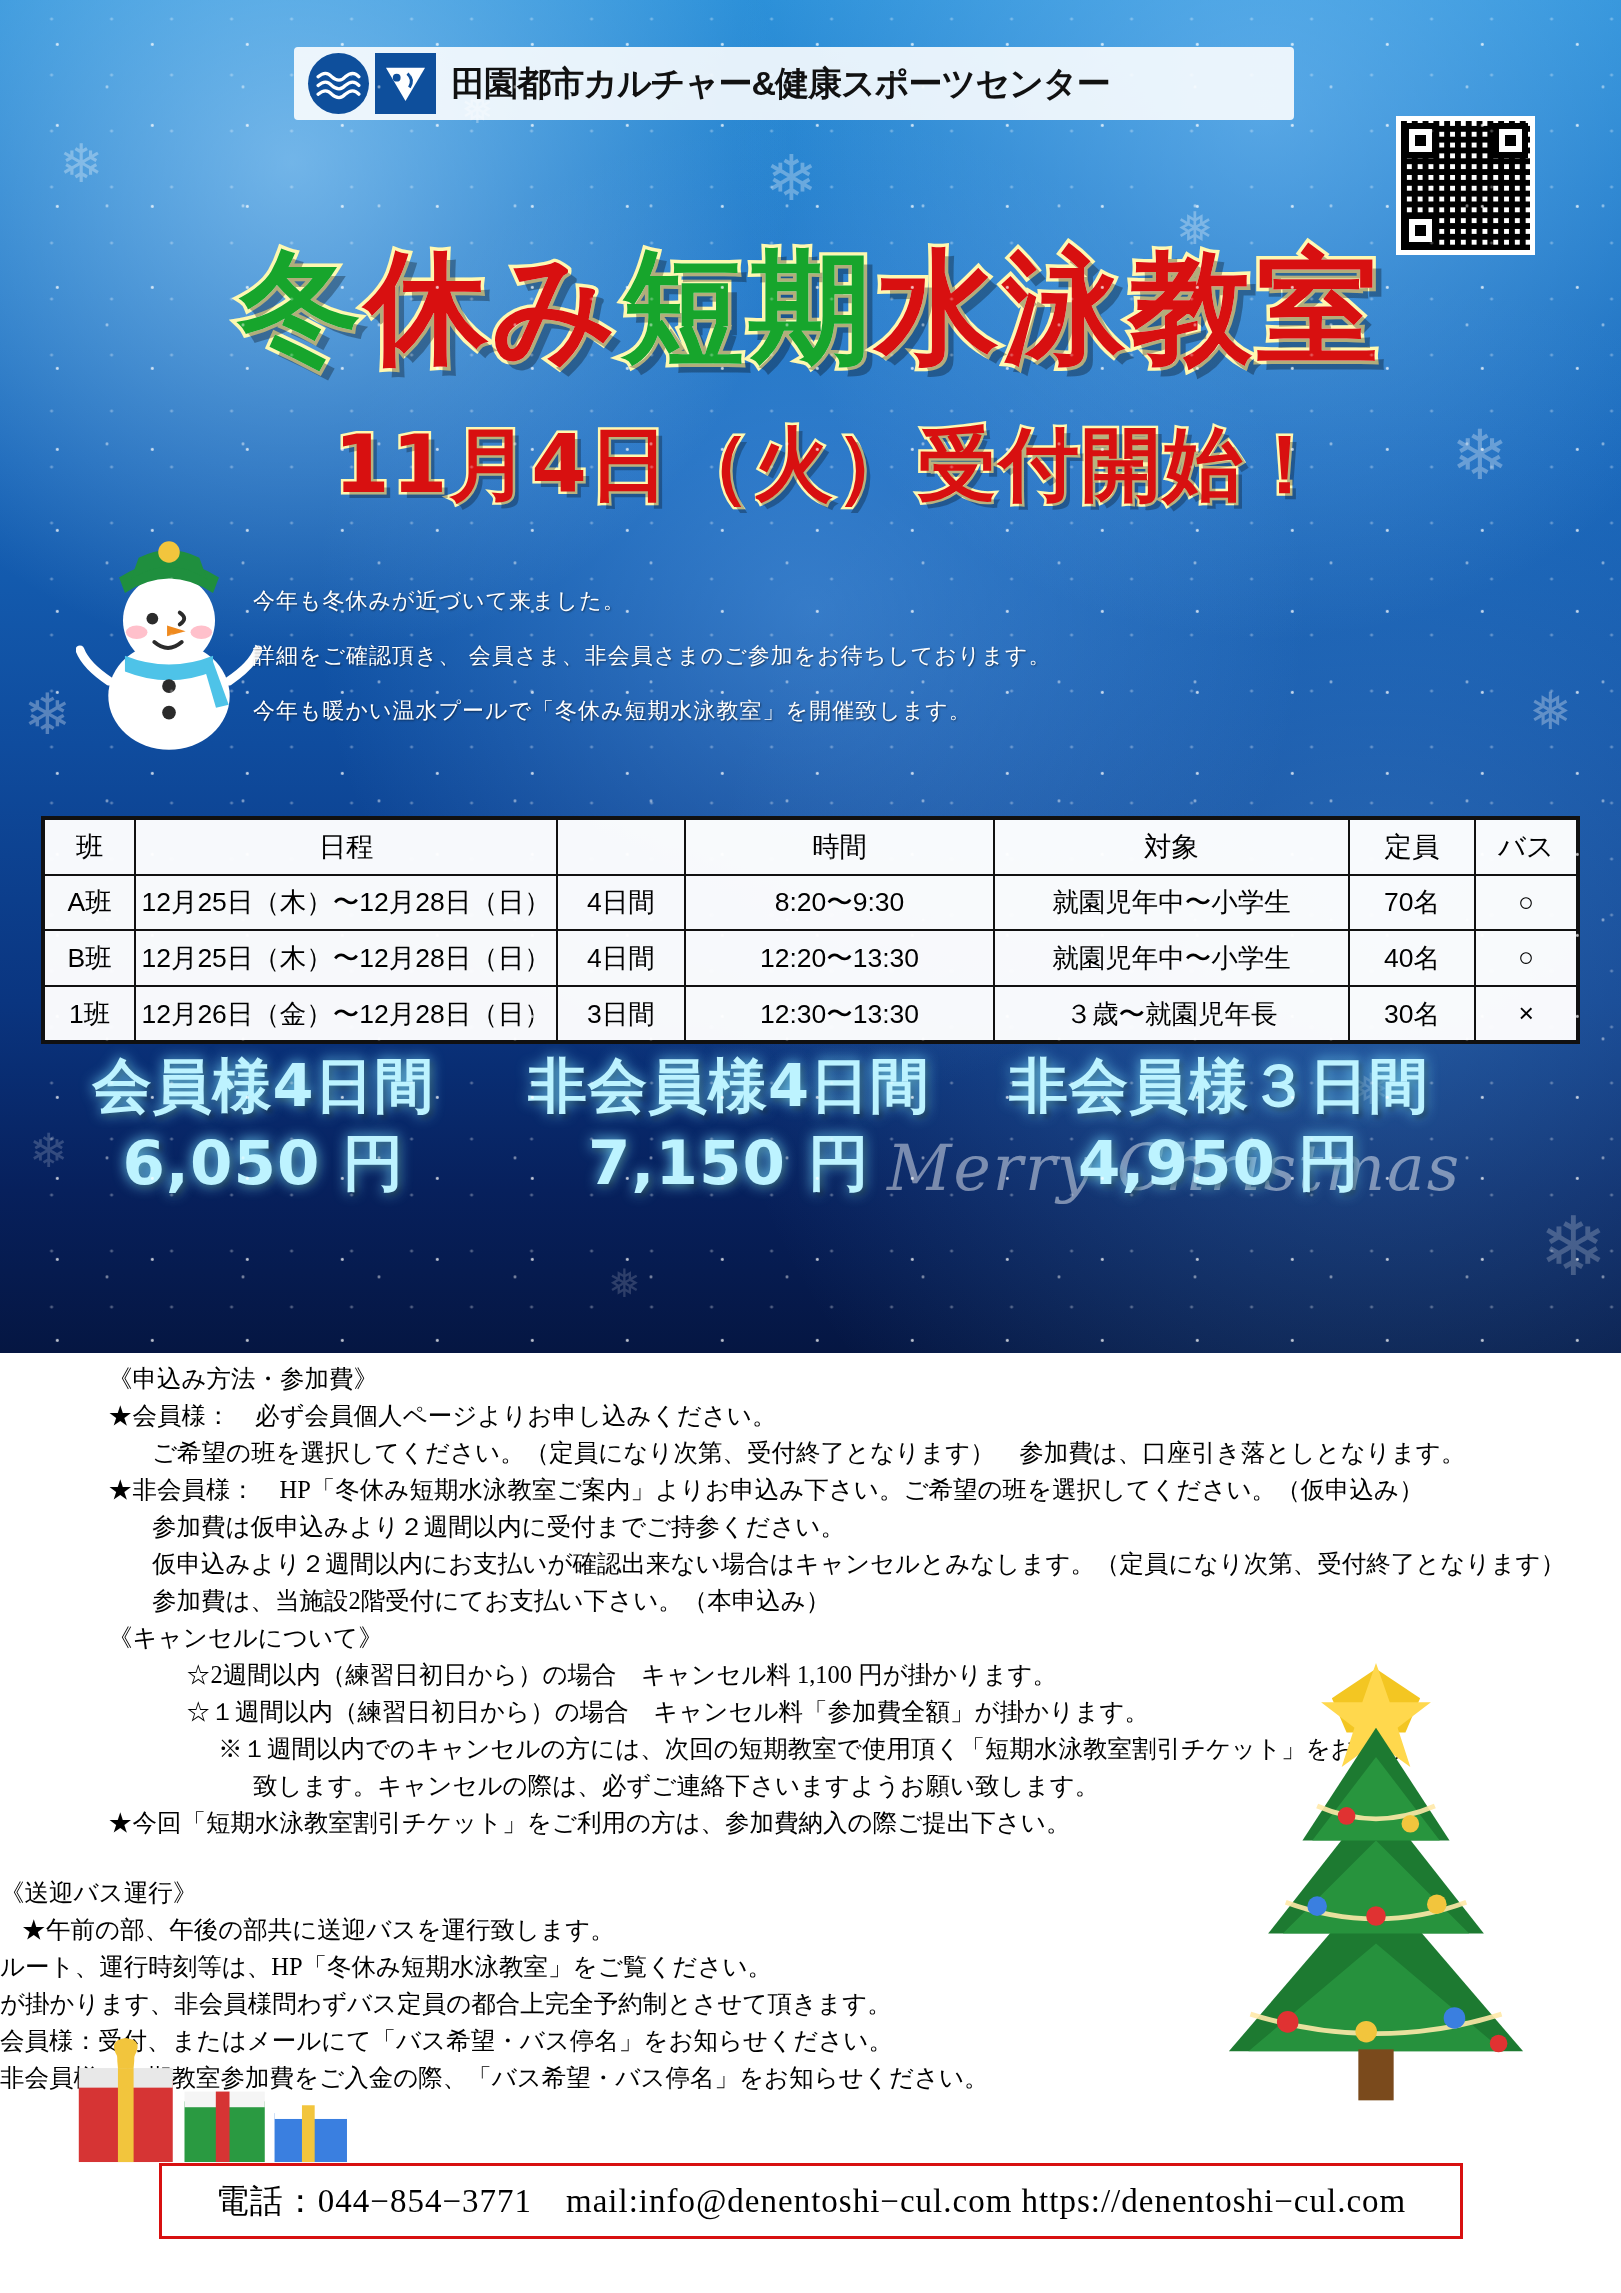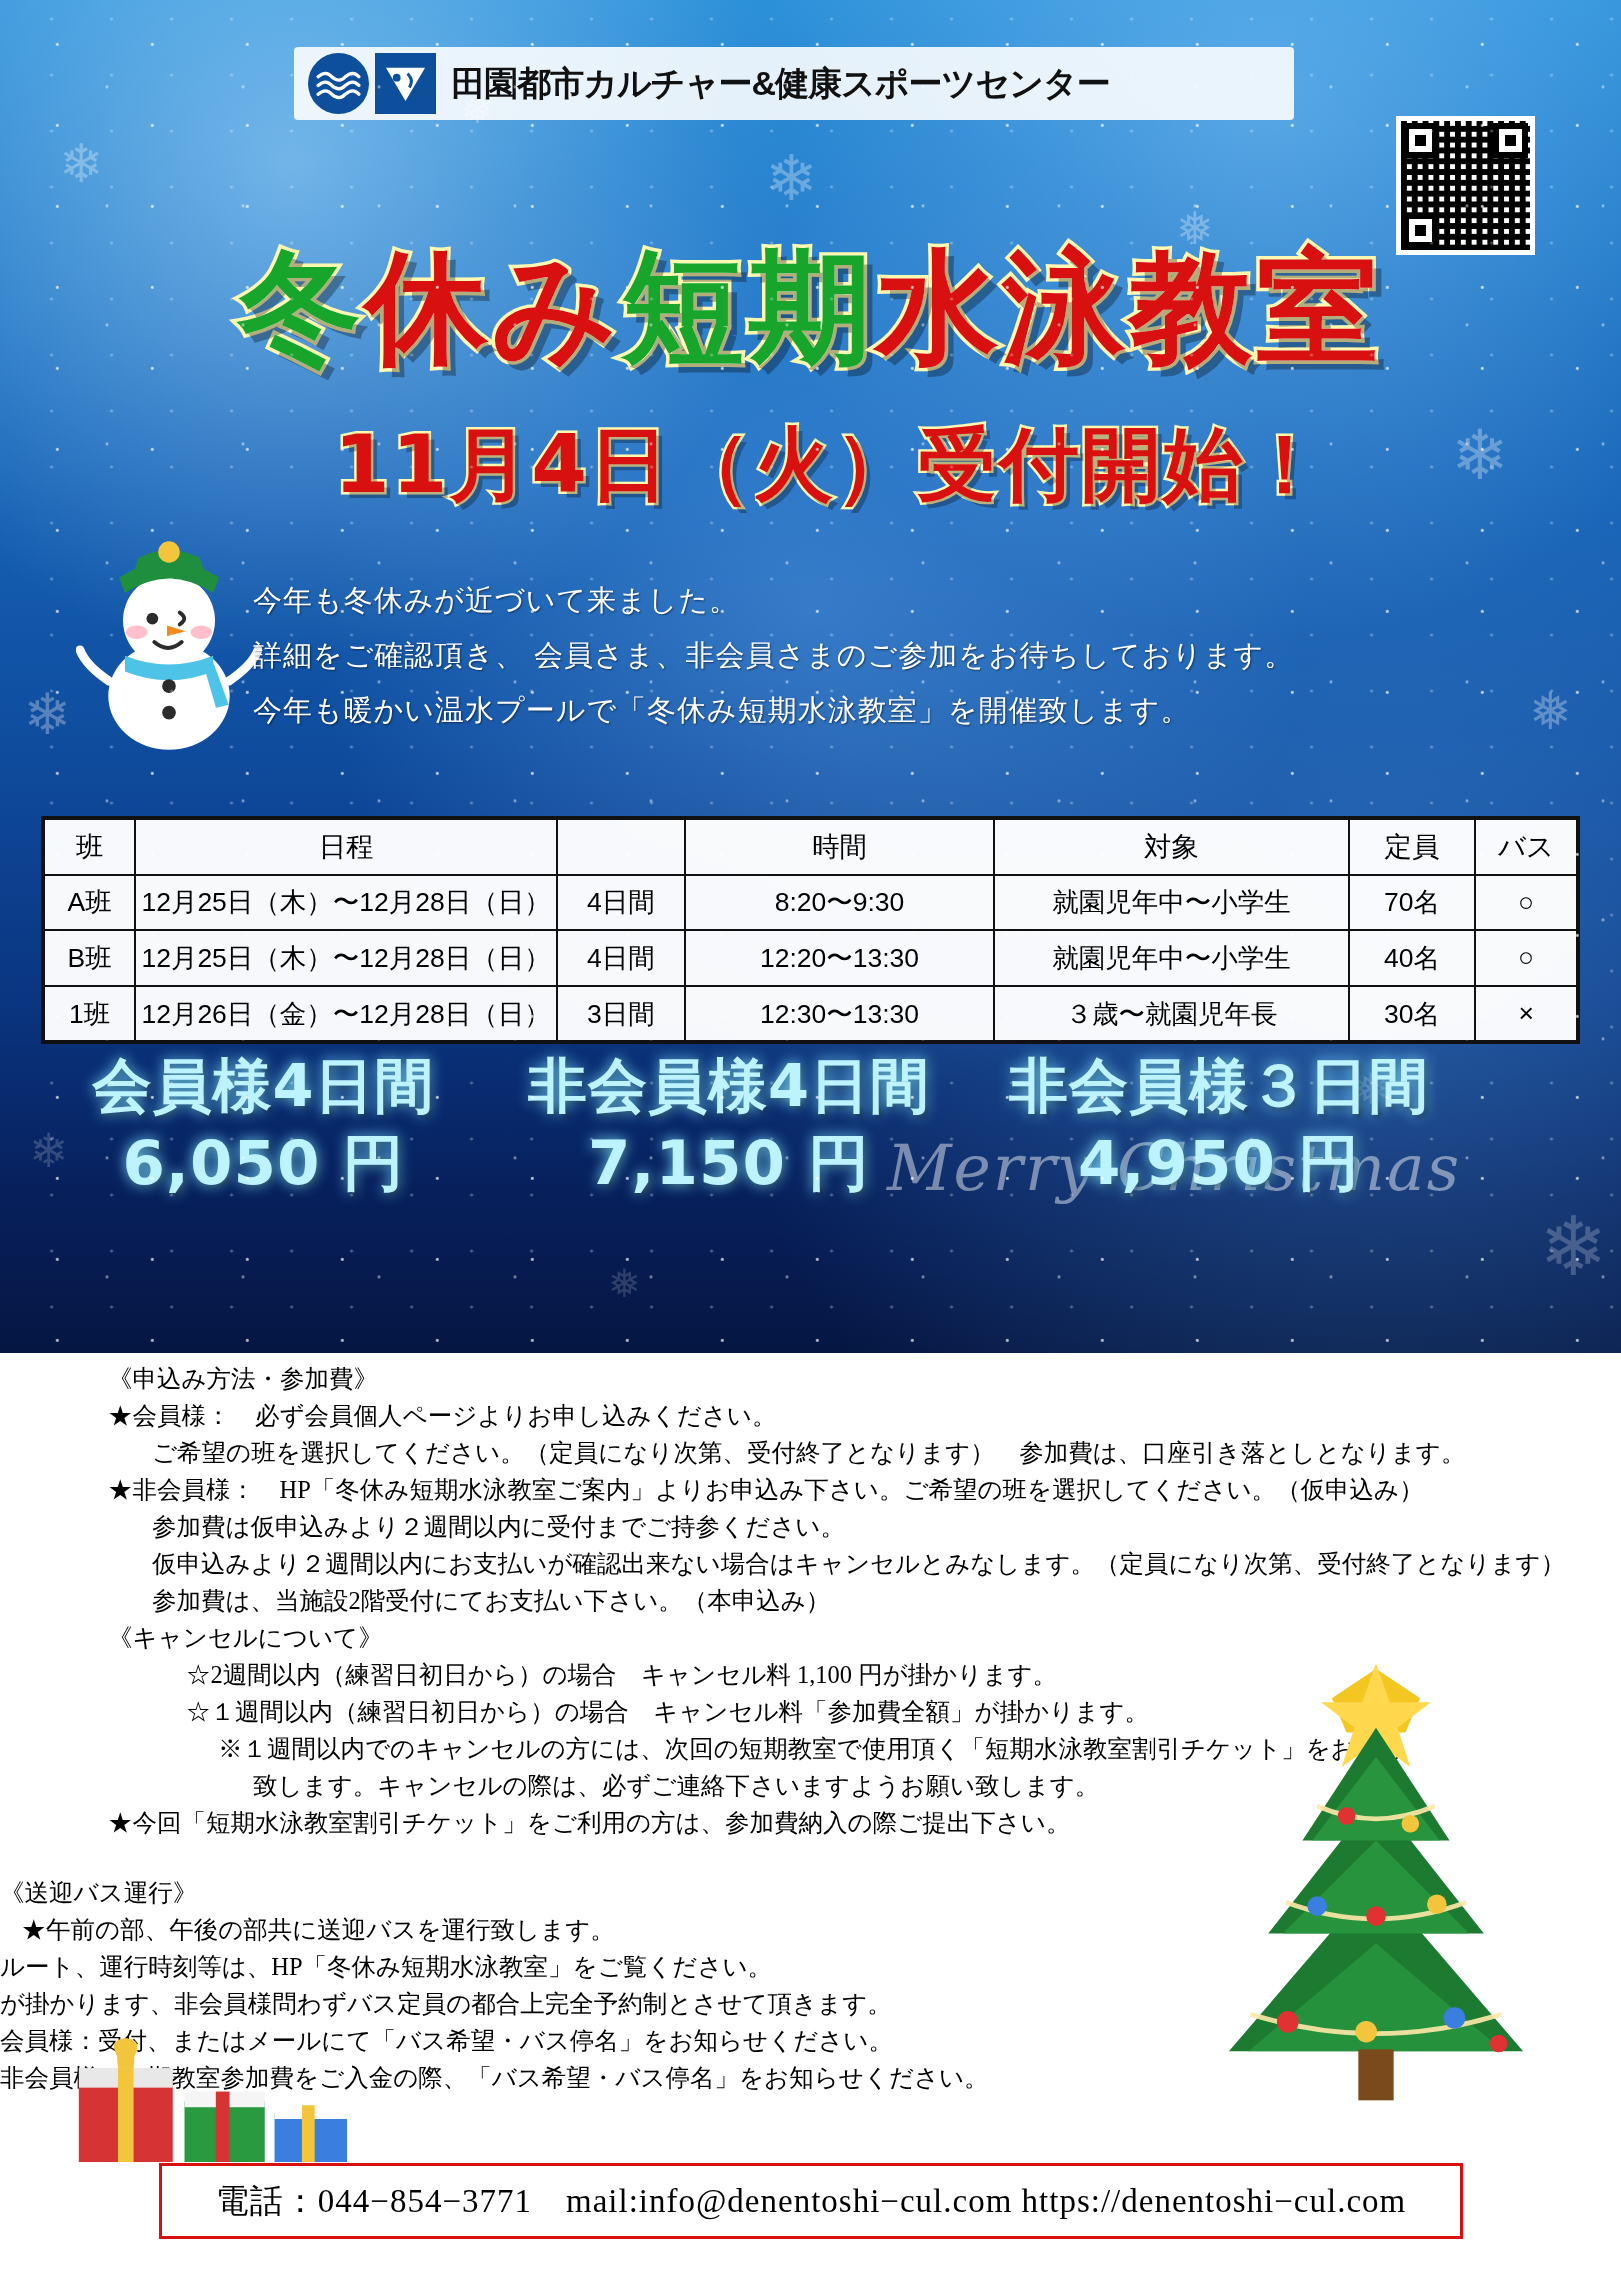--- a/index.html
+++ b/index.html
@@ -152,21 +152,21 @@
 
   
   .snowman { position:absolute; left: 76px; top: 534px; width: 186px; height: 221px; }
 
   
   .intro {
     position: absolute;
     left: 253px; top: 573px;
     width: 1255px;
     color: #ffffff;
-    font-size: 29px;
+    font-size: 22px;
     line-height: 55px;
     font-family: "Liberation Sans", sans-serif;
     letter-spacing: 1px;
     text-shadow: 1px 1px 2px rgba(0,0,0,0.5);
   }
 
   
   .table-wrap {
     position: absolute;
     left: 41px; top: 816px;

